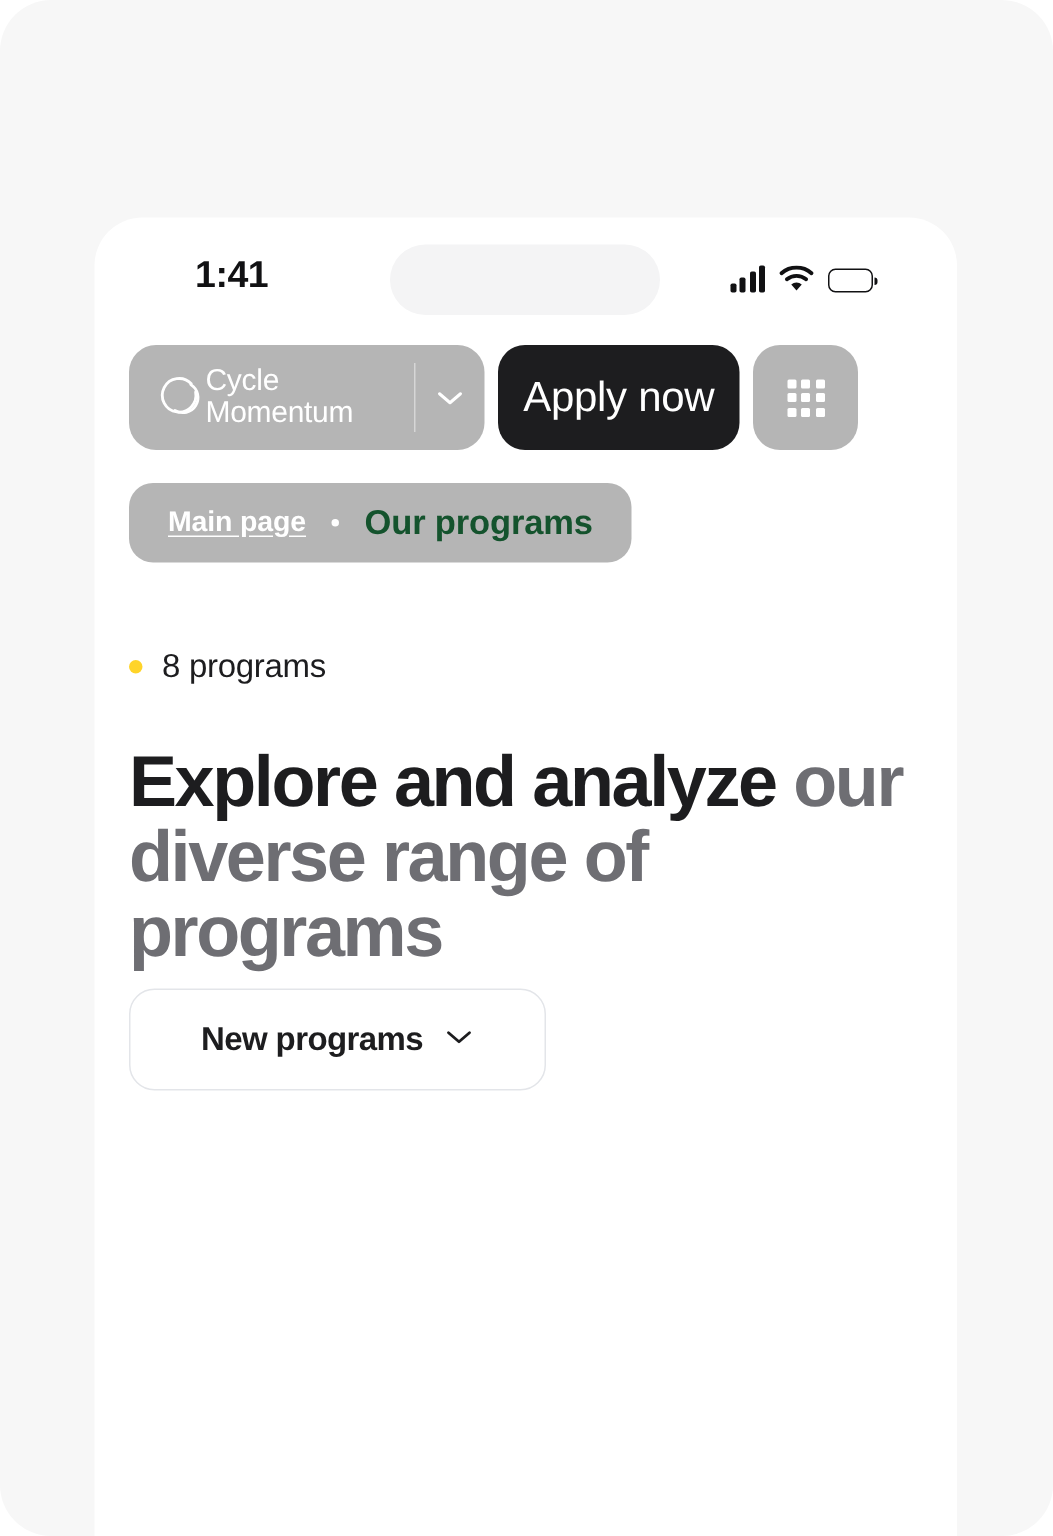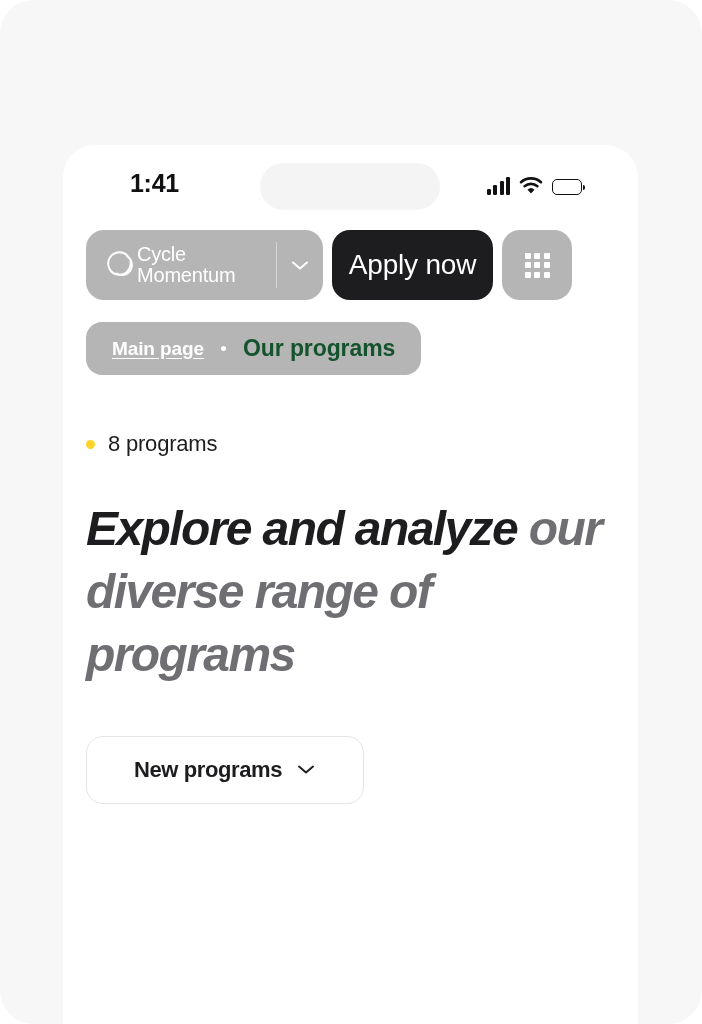--- a/index.html
+++ b/index.html
@@ -262,43 +262,41 @@
     flex: 0 0 9px;
   }
   .count-label {
     font-size: 22px;
     font-weight: 500;
     color: #1d1d1f;
     letter-spacing: -0.2px;
   }
 
   .headline {
-    margin: 39px 0 0 0;
+    margin: 39px 0 12px 0;
     font-size: 48px;
-    line-height: 63px;
+    line-height: 50px;
     font-weight: bold;
     letter-spacing: -1.6px;
     color: #6e6e73;
-    font-style: italic;
   }
   .headline .hl-strong {
     color: #1d1d1f;
   }
 
   .paragraph {
     margin: 46px 0 0 0;
     font-size: 21px;
     line-height: 31px;
     color: #6e6e73;
     letter-spacing: -0.2px;
     width: 527px;
   }
 
   .filter-btn {
-    margin-top: 50px;
     height: 68px;
     min-width: 278px;
     background: #ffffff;
     border: 1px solid #e3e5e9;
     border-radius: 17px;
     display: inline-flex;
     align-items: center;
     justify-content: center;
     gap: 14px;
     padding: 0 32px;

